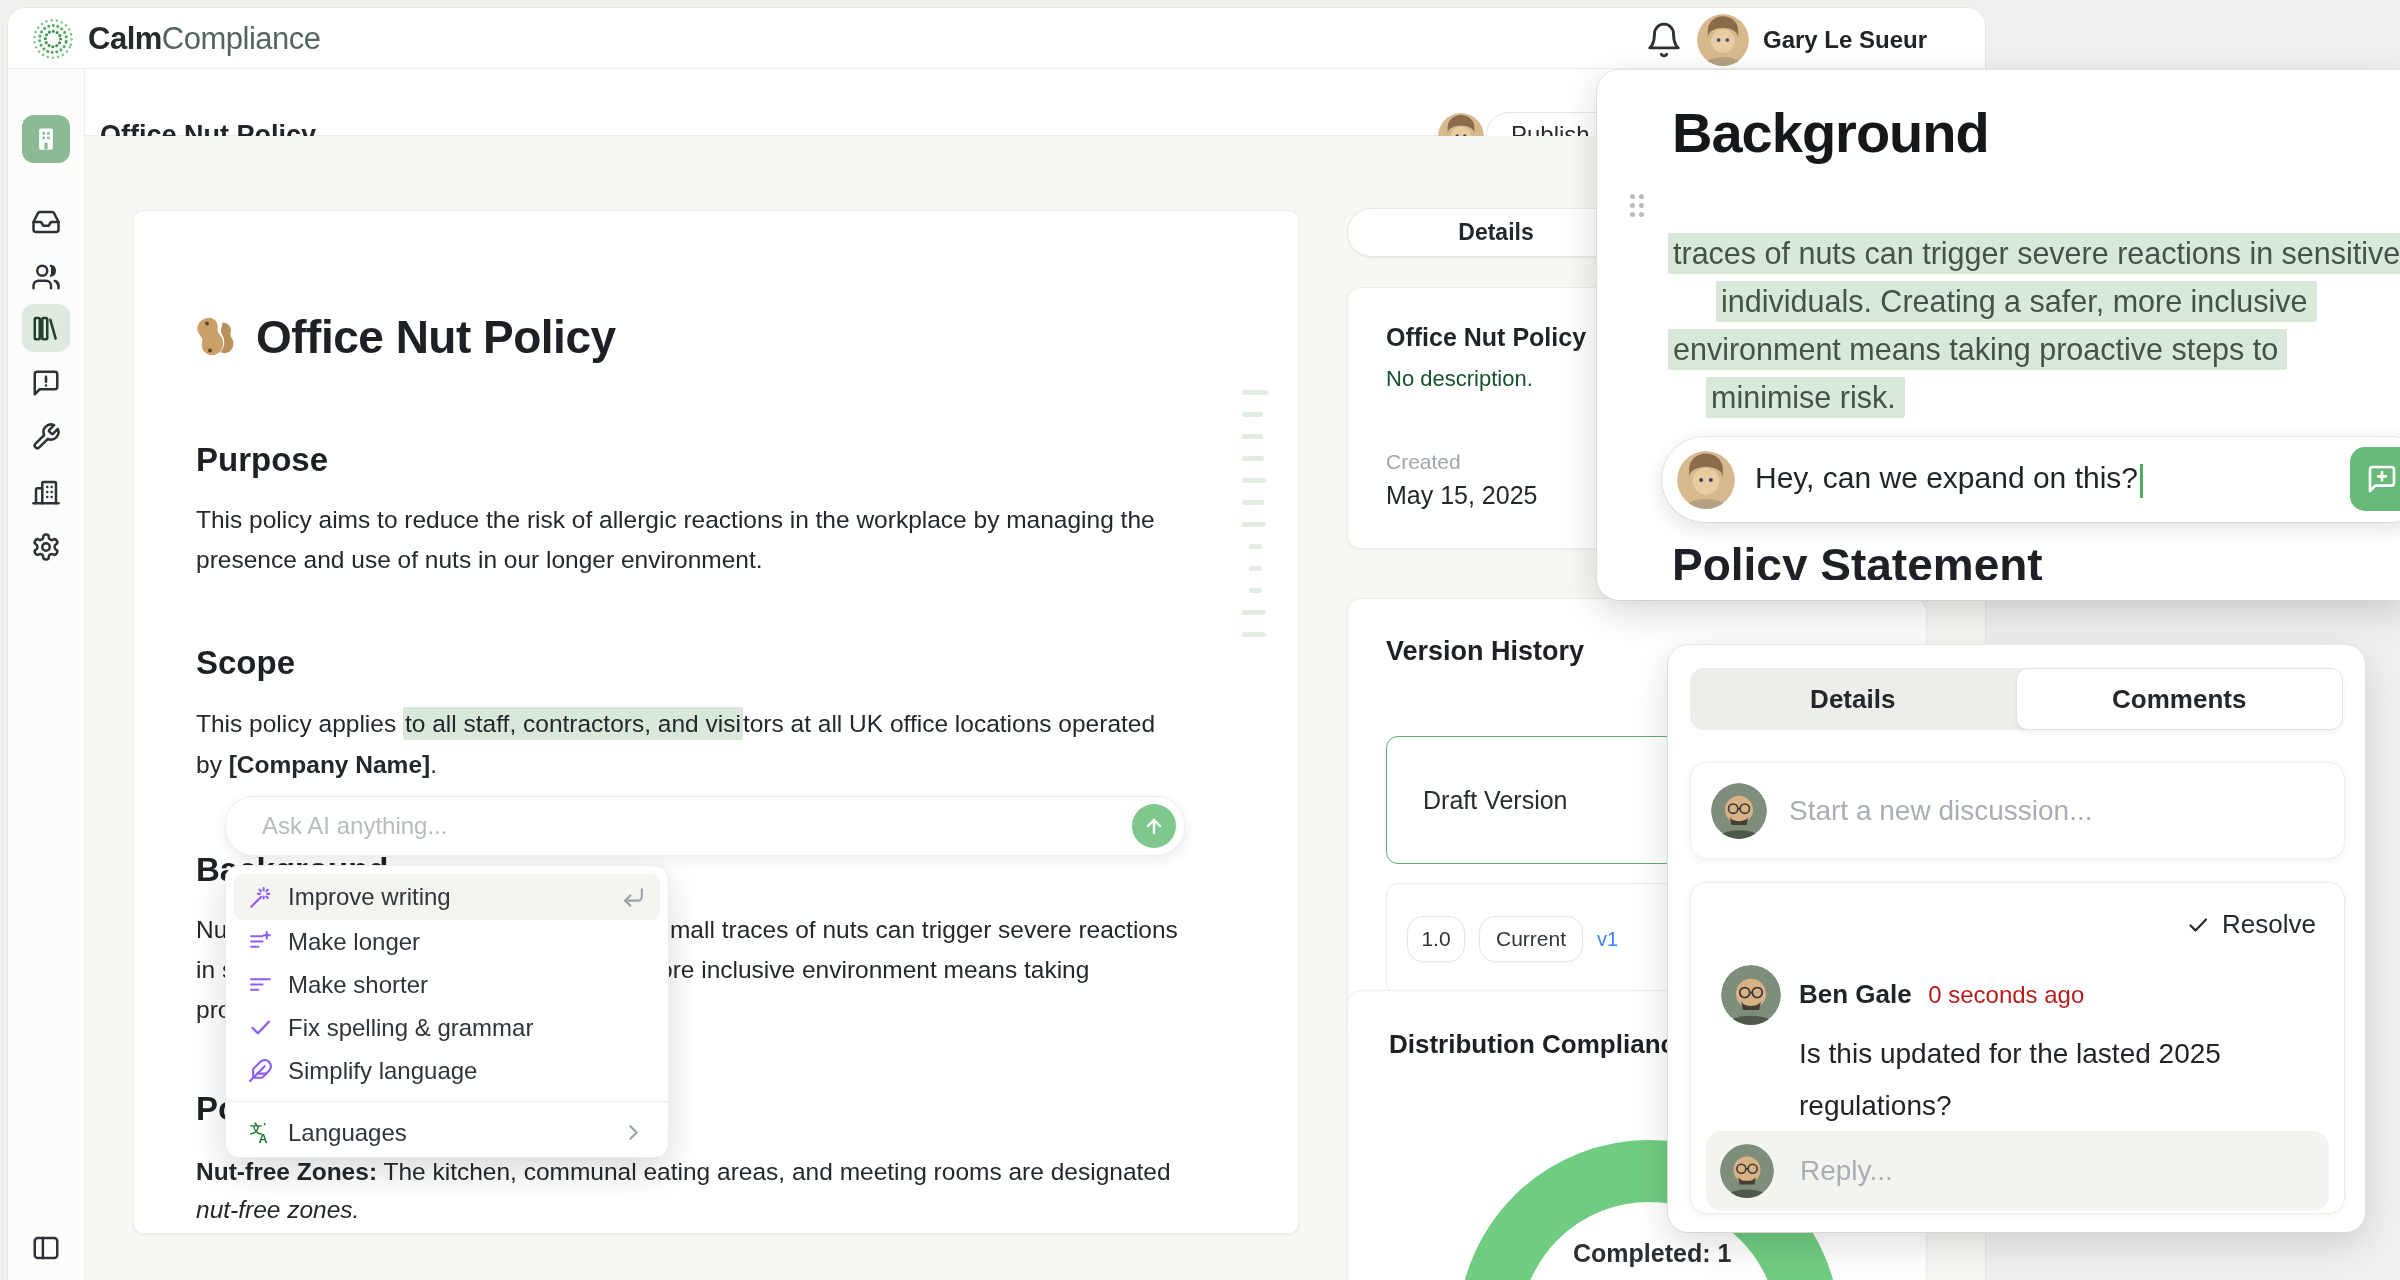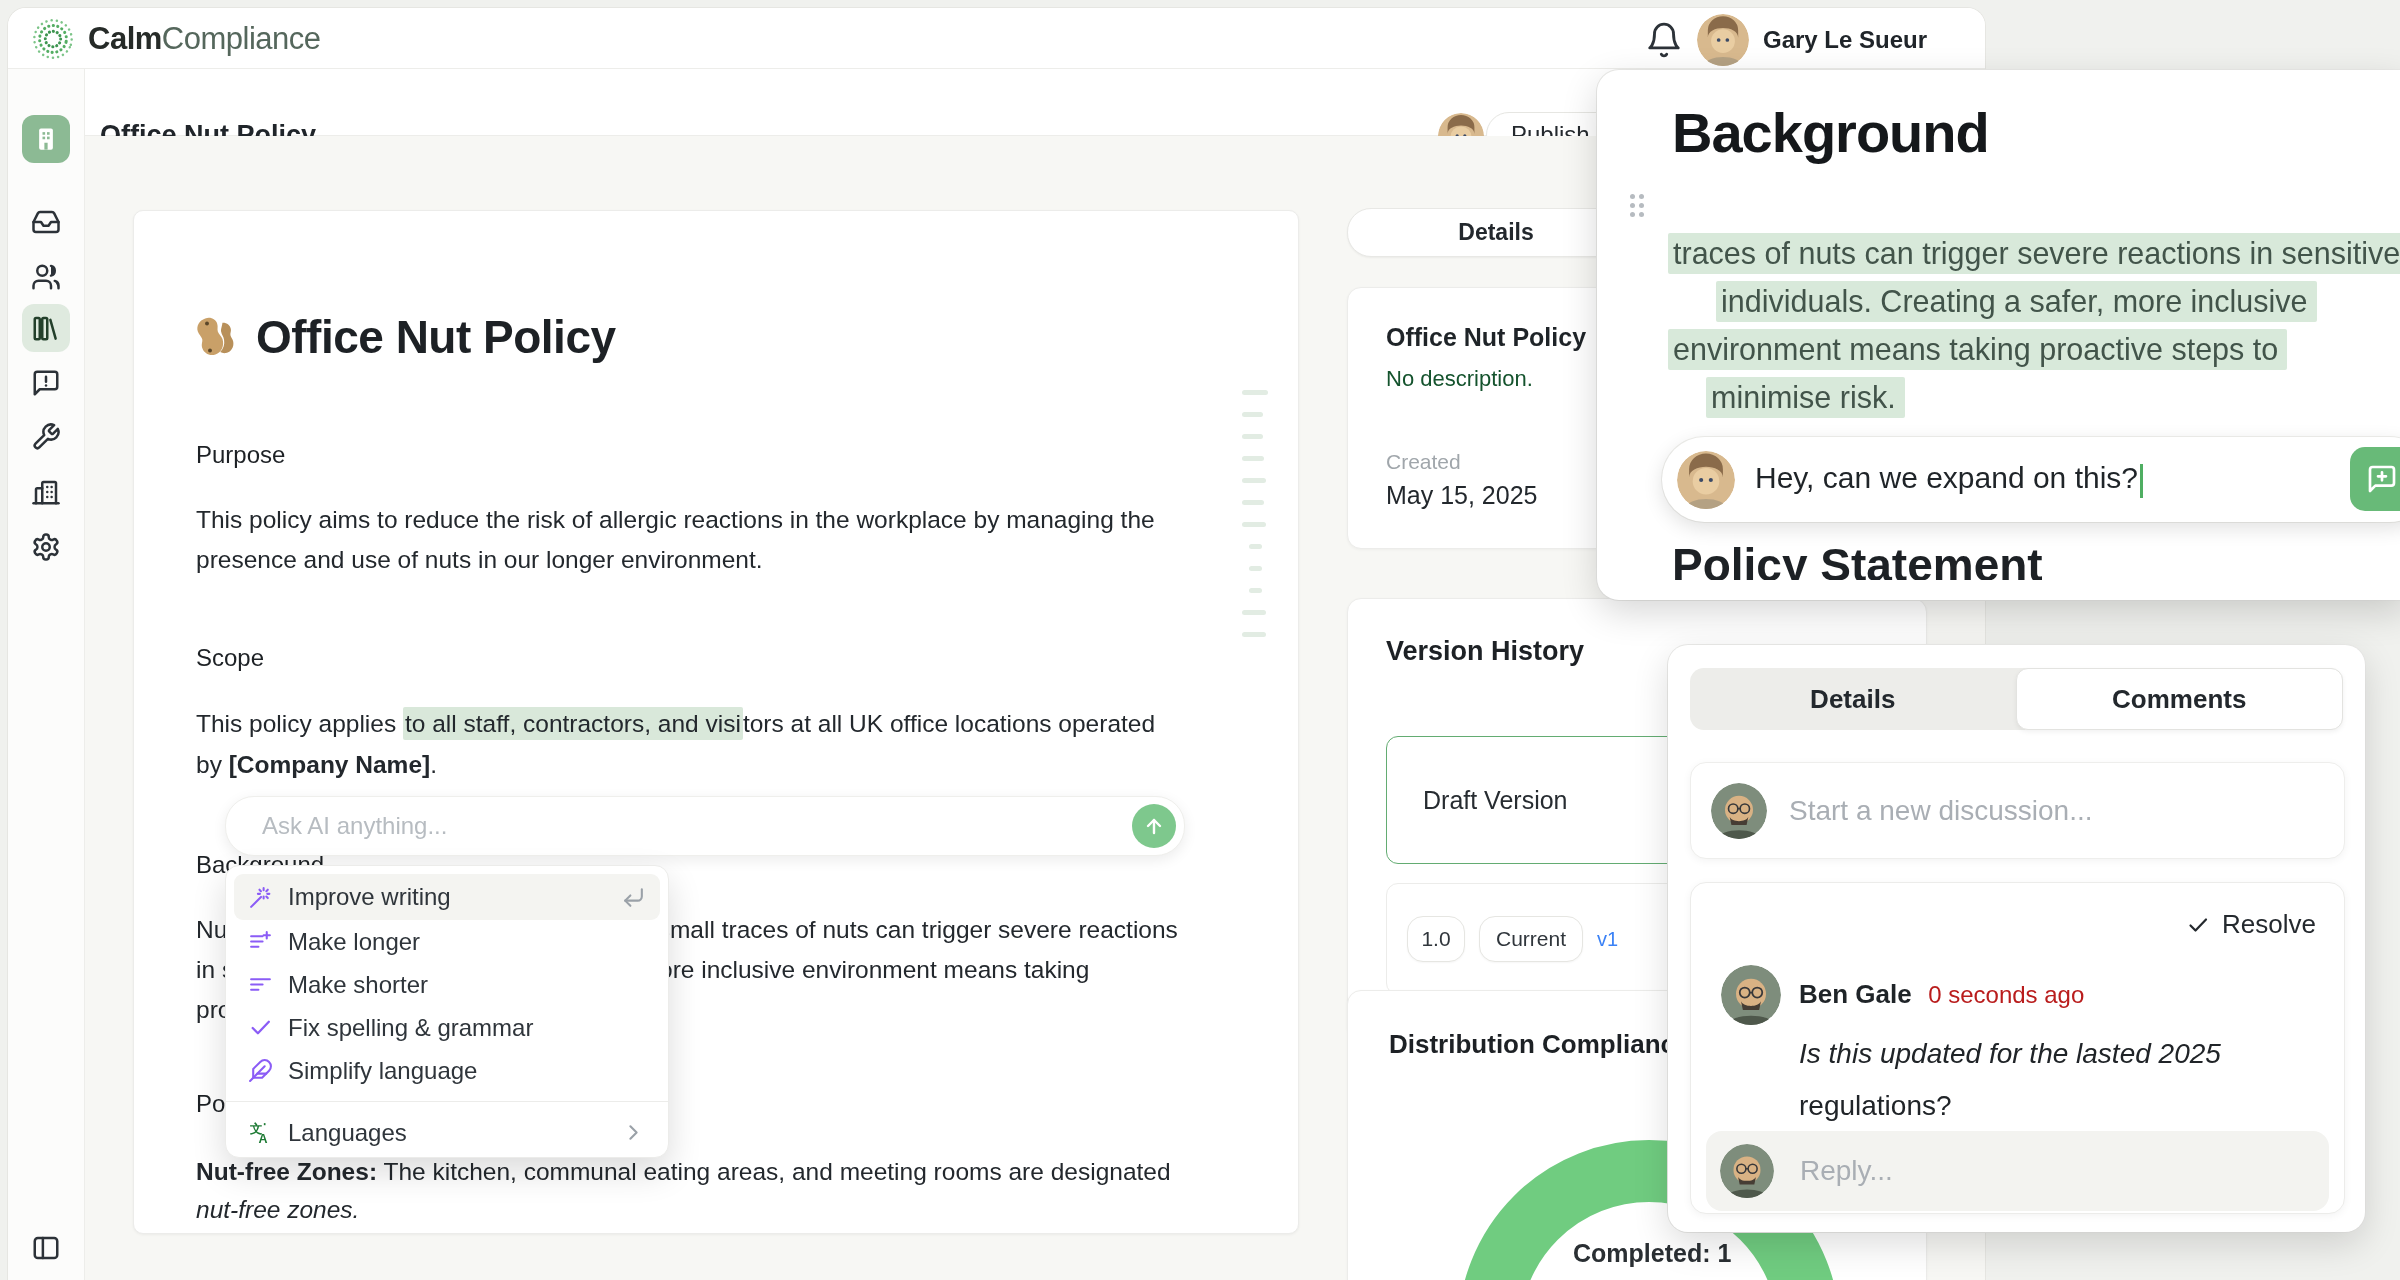--- a/index.html
+++ b/index.html
@@ -24,21 +24,21 @@
   .dochead-title{font-size:27px;font-weight:bold;color:#20252a;}
   .pill-btn{background:#fff;border:1px solid #e6e6e2;border-radius:23px;height:46px;display:flex;align-items:center;font-size:24px;color:#24292e;box-shadow:0 1px 2px rgba(0,0,0,.04);}
   
   .rail-ico{left:22px;width:48px;height:48px;display:flex;align-items:center;justify-content:center;border-radius:12px;color:#2c3238;}
   .rail-ico svg{width:30px;height:30px;}
   .rail-active{background:#dfeadf;}
   .org-tile{background:#8cba94;}
   
   #doccard{left:133px;top:210px;width:1164px;height:1022px;background:#fff;border:1px solid #ececea;border-radius:10px;box-shadow:0 1px 3px rgba(0,0,0,.05);}
   .doc-title{display:flex;align-items:center;gap:16px;font-size:46px;font-weight:bold;color:#1d2125;letter-spacing:-.5px;}
-  .h2{font-size:24px;font-weight:normal;color:#1d2125;}
+  .h2{font-size:33px;font-weight:bold;color:#1d2125;}
   .body-line{font-size:24.5px;color:#23282d;white-space:nowrap;}
   .hl{background:#d9e8da;padding:3px 2px;border-radius:2px;}
   .italic{font-style:italic;}
   .minimap i{display:block;height:5px;border-radius:3px;background:#e2ece3;margin-bottom:17px;}
   
   #aibar{left:225px;top:796px;width:958px;height:58px;background:#fff;border-radius:29px;border:1px solid #efefec;box-shadow:0 4px 14px rgba(0,0,0,.08);display:flex;align-items:center;z-index:6;}
   #aibar .ph{font-size:24px;color:#b7bcc1;margin-left:36px;flex:1;}
   .send-circle{width:44px;height:44px;border-radius:50%;background:#7ec88d;display:flex;align-items:center;justify-content:center;margin-right:8px;}
   
   #aimenu{left:225px;top:865px;width:444px;height:293px;background:#fff;border:1px solid #ececea;border-radius:14px;box-shadow:0 14px 34px rgba(0,0,0,.14);z-index:7;padding-top:8px;box-sizing:border-box;}
@@ -426,21 +426,21 @@
             <circle cx="29" cy="22" r="4" fill="none" stroke="#38383a" stroke-width="1.4"></circle>
             <path d="M23 22h2" stroke="#38383a" stroke-width="1.4"></path>
             <path d="M16 29c2 5 14 5 16 0l-1.5 7h-13z" fill="#463d34"></path>
             <path d="M5 48c3-10 35-10 38 0z" fill="#4e584b"></path>
           </svg>
       </span>
       <div class="abs" style="left:108px;top:96px;">
         <span class="c-author">Ben Gale</span>
         <span class="c-time">0 seconds ago</span>
       </div>
-      <div class="abs c-line" style="left:108px;top:155px;font-style:italic;">Is this updated for the lasted 2025</div>
+      <div class="abs c-line" style="left:108px;top:155px;">Is this updated for the lasted 2025</div>
       <div class="abs c-line" style="left:108px;top:207px;">regulations?</div>
       <div class="reply-bar">
         <span class="avatar" style="width:54px;height:54px;margin-left:14px;">
           <svg viewBox="0 0 48 48" width="54" height="54">
               <circle cx="24" cy="24" r="24" fill="#7e8d7c"></circle>
               <circle cx="24" cy="23" r="12" fill="#d9b284"></circle>
               <circle cx="19" cy="22" r="4" fill="none" stroke="#38383a" stroke-width="1.4"></circle>
               <circle cx="29" cy="22" r="4" fill="none" stroke="#38383a" stroke-width="1.4"></circle>
               <path d="M23 22h2" stroke="#38383a" stroke-width="1.4"></path>
               <path d="M16 29c2 5 14 5 16 0l-1.5 7h-13z" fill="#463d34"></path>

